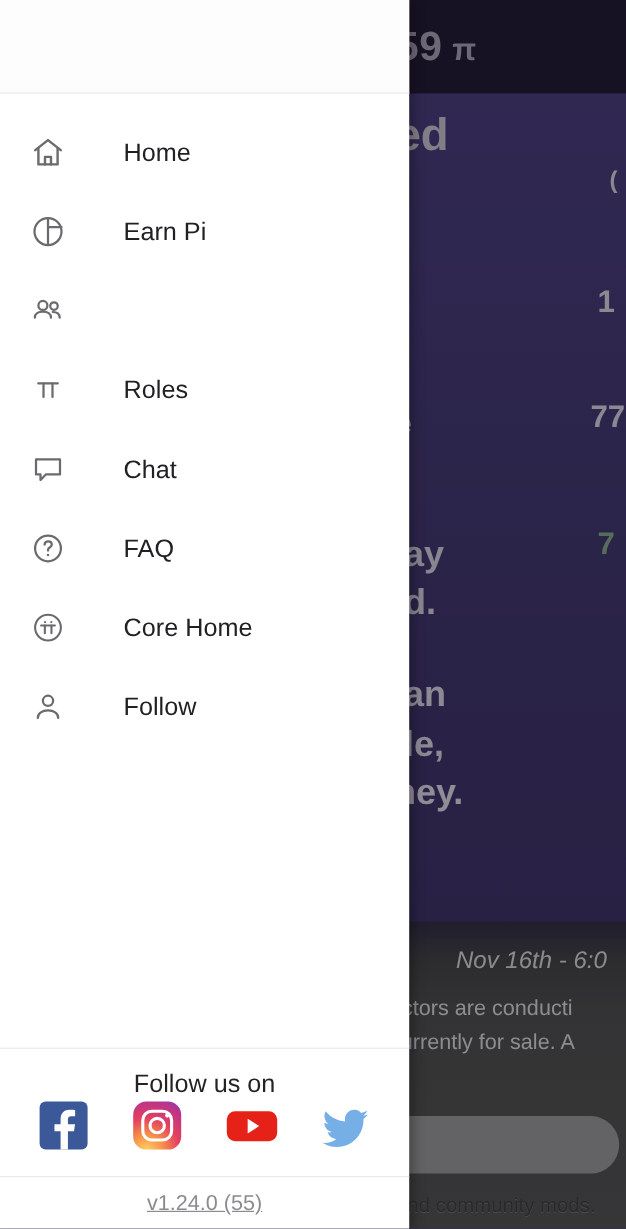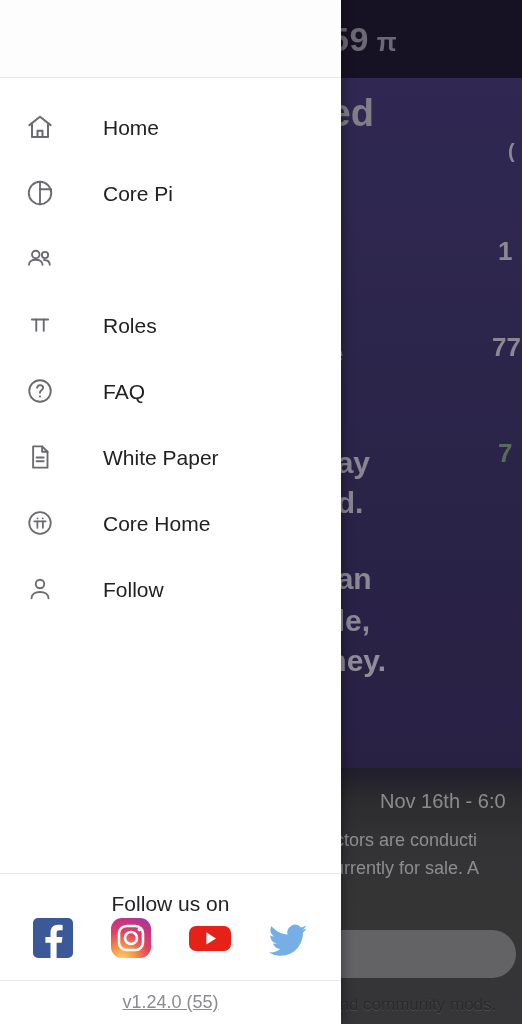--- a/index.html
+++ b/index.html
@@ -79,20 +79,21 @@
     top: 768px; left: 0; right: 0; bottom: 0;
     background: linear-gradient(180deg, #2f2a41 0%, #3f3f42 12%, #4a4a4c 30%, #4e4e50 100%);
   }
   #bg-date {
     position: absolute;
     top: 790px;
     left: 380px;
     font-size: 20px;
     color: #c8c6cc;
     white-space: nowrap;
+    font-style: italic;
   }
   #bg-news1 {
     position: absolute;
     top: 830px; left: 325px;
     font-size: 18px; color: #cbc9ce; white-space: nowrap;
   }
   #bg-news2 {
     position: absolute;
     top: 858px; left: 325px;
     font-size: 18px; color: #cbc9ce; white-space: nowrap;
@@ -264,21 +265,21 @@
       </div>
 
       <div class="nav-item">
         <span class="nav-icon">
           <svg width="30" height="30" viewBox="0 0 24 24" fill="none" stroke="currentColor" stroke-width="1.5">
             <circle cx="12" cy="12" r="9"></circle>
             <path d="M12 3v18" stroke-linecap="round"></path>
             <path d="M12 9h9" stroke-linecap="round"></path>
           </svg>
         </span>
-        <span class="nav-label">Core Pi</span>
+        <span class="nav-label">Earn Pi</span>
       </div>
 
       <div class="nav-item">
         <span class="nav-icon">
           <svg width="30" height="30" viewBox="0 0 24 24" fill="none" stroke="currentColor" stroke-width="1.5" stroke-linecap="round" stroke-linejoin="round">
             <circle cx="8.6" cy="8.4" r="3"></circle>
             <circle cx="16" cy="8.8" r="2.5"></circle>
             <path d="M3.2 16.6c0-2.6 2.4-4 5.4-4s5.4 1.4 5.4 4"></path>
             <path d="M15.2 12.8c2.7.1 4.6 1.5 4.6 3.8"></path>
           </svg>
@@ -289,43 +290,40 @@
         <span class="nav-icon">
           <svg width="30" height="30" viewBox="0 0 24 24" fill="none" stroke="currentColor" stroke-width="1.5" stroke-linecap="round">
             <path d="M5.5 7.6h13"></path>
             <path d="M9 7.6v9"></path>
             <path d="M15 7.6v9"></path>
           </svg>
         </span>
         <span class="nav-label">Roles</span>
       </div>
 
+      <div class="nav-item">
+        <span class="nav-icon">
+          <svg width="30" height="30" viewBox="0 0 24 24" fill="none" stroke="currentColor" stroke-width="1.5" stroke-linejoin="round">
+            <path d="M4 5.5h16v10H10.5L7 19.2V15.5H4z"></path>
+          </svg>
+        </span>
+        <span class="nav-label">Chat</span>
+      </div>
 
       <div class="nav-item">
         <span class="nav-icon">
           <svg width="30" height="30" viewBox="0 0 24 24" fill="none" stroke="currentColor" stroke-width="1.5" stroke-linecap="round">
             <circle cx="12" cy="12" r="8.6"></circle>
             <path d="M9.7 9.4c.2-1.3 1.2-2.1 2.4-2.1 1.4 0 2.4.9 2.4 2.1 0 1.5-1.5 1.8-2.2 2.8-.2.3-.3.7-.3 1.2"></path>
             <circle cx="12" cy="16.4" r=".85" fill="currentColor" stroke="none"></circle>
           </svg>
         </span>
         <span class="nav-label">FAQ</span>
       </div>
 
-      <div class="nav-item">
-        <span class="nav-icon">
-          <svg width="30" height="30" viewBox="0 0 24 24" fill="none" stroke="currentColor" stroke-width="1.5" stroke-linejoin="round" stroke-linecap="round">
-            <path d="M6.5 3.5h7.2l4.3 4.3V20.5H6.5z"></path>
-            <path d="M13.7 3.5v4.3H18"></path>
-            <path d="M9.3 12.4h5.6"></path>
-            <path d="M9.3 15.4h5.6"></path>
-          </svg>
-        </span>
-        <span class="nav-label">White Paper</span>
-      </div>
 
       <div class="nav-item">
         <span class="nav-icon">
           <svg width="30" height="30" viewBox="0 0 24 24" fill="none" stroke="currentColor" stroke-width="1.4" stroke-linecap="round">
             <circle cx="12" cy="12" r="8.6"></circle>
             <path d="M7.4 10.6h9.2"></path>
             <path d="M9.9 10.6v5.2"></path>
             <path d="M14.3 10.6v5.2"></path>
             <circle cx="10" cy="8.3" r=".75" fill="currentColor" stroke="none"></circle>
             <circle cx="14.2" cy="8.3" r=".75" fill="currentColor" stroke="none"></circle>

